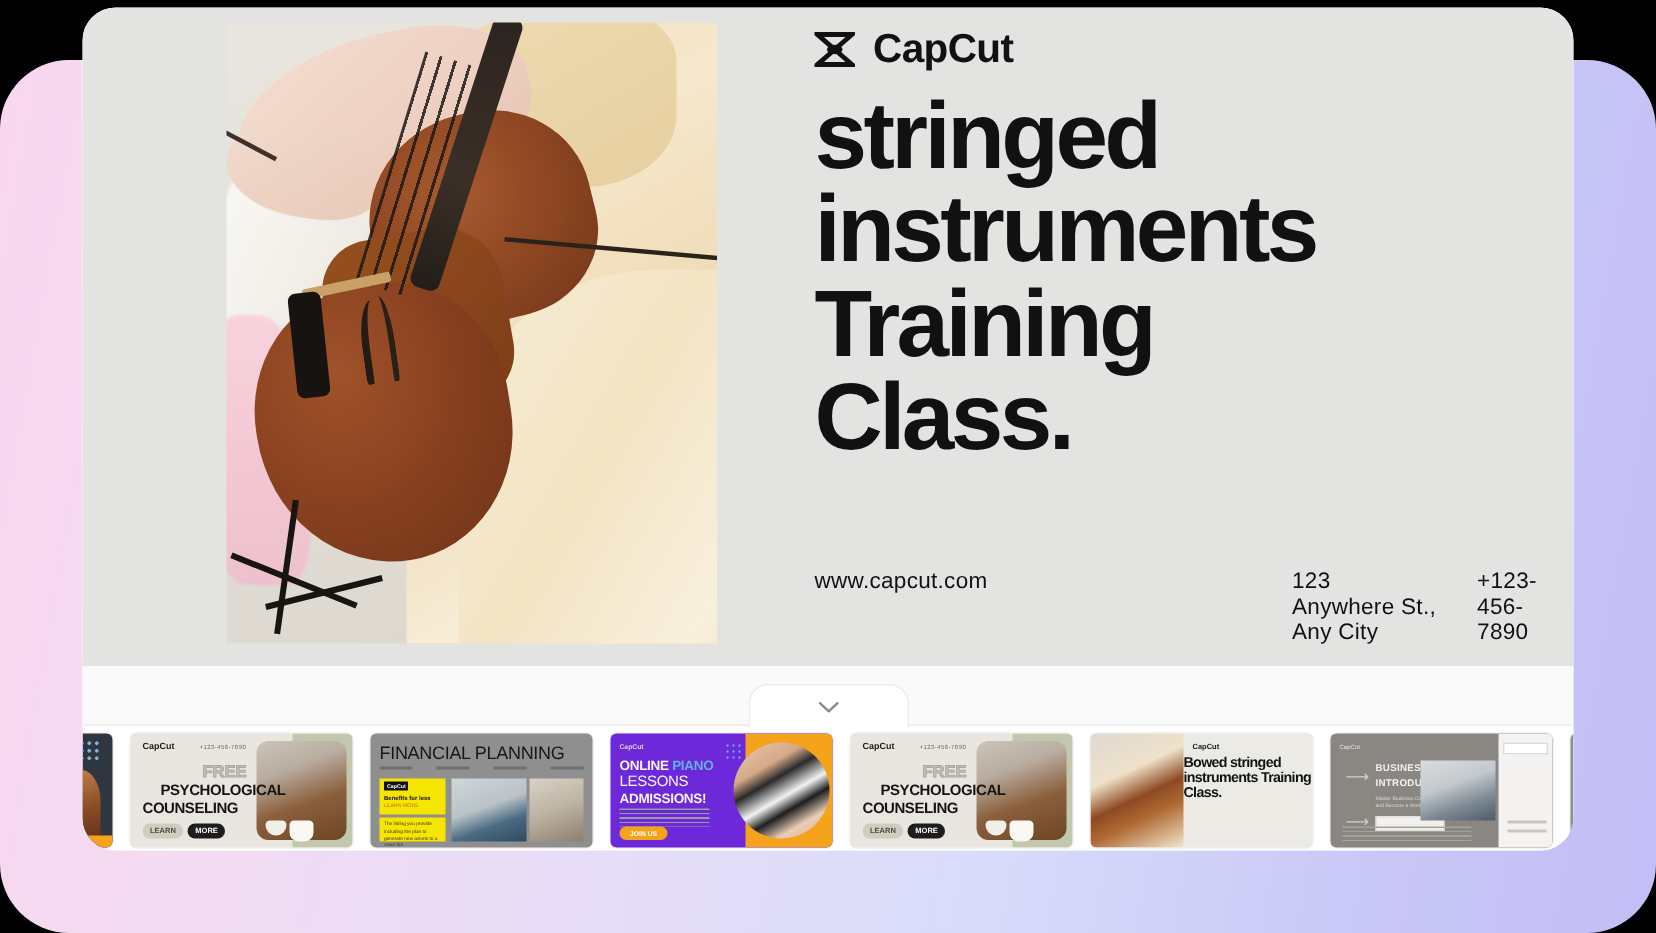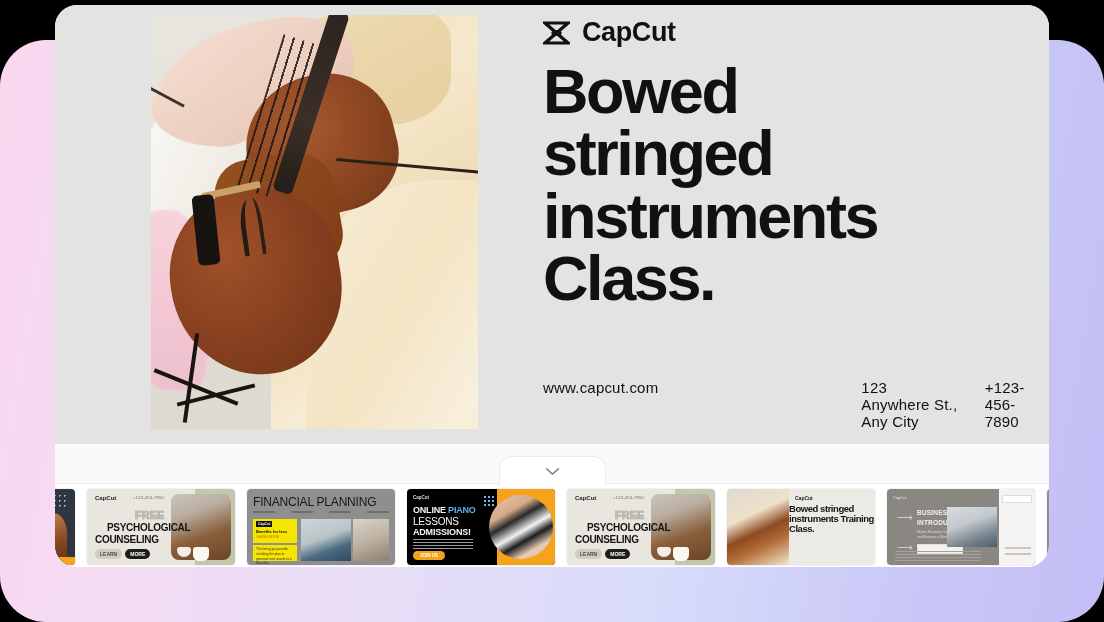--- a/index.html
+++ b/index.html
@@ -151,21 +151,21 @@
   .t-fin .yellow em{position:absolute;left:3px;top:10px;font-size:4px;font-style:normal;font-weight:800;color:#111;}
   .t-fin .yellow s{position:absolute;left:3px;top:16px;font-size:3.5px;text-decoration:none;color:#b07d00;}
   .t-fin .yellow2{position:absolute;left:6px;top:56px;width:44px;height:16px;background:#f6e500;}
   .t-fin .yellow2 u{position:absolute;left:3px;top:2px;font-size:3.2px;text-decoration:none;color:#333;line-height:1.5;}
   .t-fin .p1{position:absolute;left:54px;top:30px;width:50px;height:42px;
     background:linear-gradient(160deg,#cfd7da 0%,#b9c2c6 45%,#4a6b84 70%,#2f4a5e 100%);}
   .t-fin .p2{position:absolute;left:106px;top:30px;width:36px;height:42px;
     background:linear-gradient(160deg,#d9d2c6 0%,#bdb2a2 50%,#8d7f6e 100%);}
 
   
-  .t-piano{background:#000000;}
+  .t-piano{background:#6d28d9;}
   .t-piano .orange{position:absolute;right:0;top:0;width:58px;height:76px;background:#f5a31a;}
   .t-piano .cap{position:absolute;left:6px;top:6px;font-size:4.5px;color:#dcdcdc;font-weight:700;}
   .t-piano .l1{position:absolute;left:6px;top:16px;font-size:9px;font-weight:800;letter-spacing:-.2px;}
   .t-piano .l1 span:first-child{color:#f5f5f5;}
   .t-piano .l1 span:last-child{color:#5fb3e8;}
   .t-piano .l2{position:absolute;left:6px;top:27px;font-size:10px;font-weight:400;color:#f5f5f5;letter-spacing:-.2px;}
   .t-piano .l3{position:absolute;left:6px;top:38px;font-size:9px;font-weight:800;color:#f5f5f5;letter-spacing:-.2px;}
   .t-piano .body{position:absolute;left:6px;top:50px;width:60px;height:12px;
     background:repeating-linear-gradient(180deg,#9c9c9c 0 1px,transparent 1px 3px);}
   .t-piano .join{position:absolute;left:6px;bottom:5px;background:#f5a31a;color:#fff;font-size:4.5px;
@@ -252,23 +252,23 @@
           <span class="brandmark">
             <svg viewBox="0 0 27 24" width="27" height="24" aria-hidden="true">
               <path d="M2 2 L25 2 L2 22 L25 22 Z" fill="none" stroke="#111" stroke-width="3.2"></path>
               <ellipse cx="13.5" cy="12" rx="5.2" ry="3.1" fill="#111"></ellipse>
             </svg>
           </span>
           <span class="brandname">CapCut</span>
         </div>
 
         <div class="headline">
-          <div>Bowed</div>
           <div>stringed</div>
           <div>instruments</div>
+          <div>Training</div>
           <div>Class.</div>
         </div>
 
         <div class="poster-footer">
           <span class="pf-site">www.capcut.com</span>
           <span class="pf-addr">123 Anywhere St., Any City</span>
           <span class="pf-phone">+123-456-7890</span>
         </div>
 
       </div>

